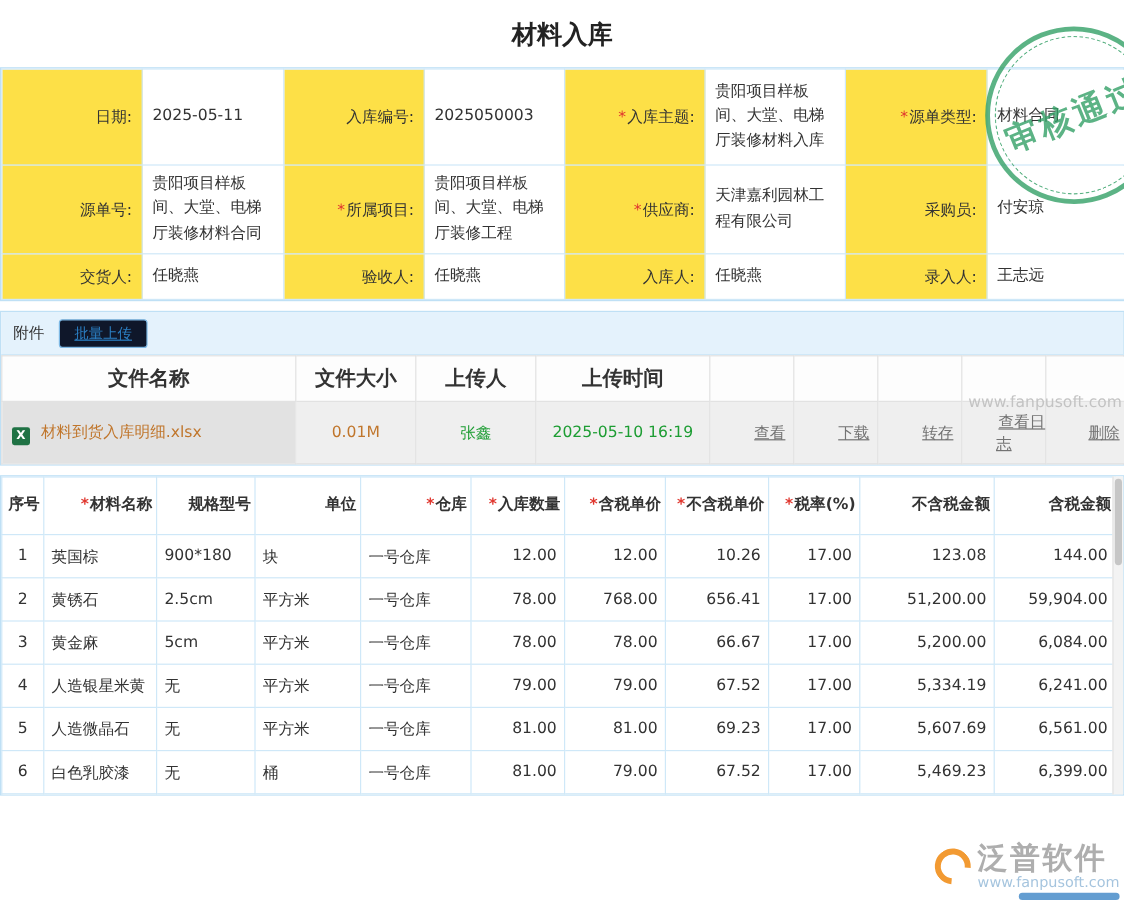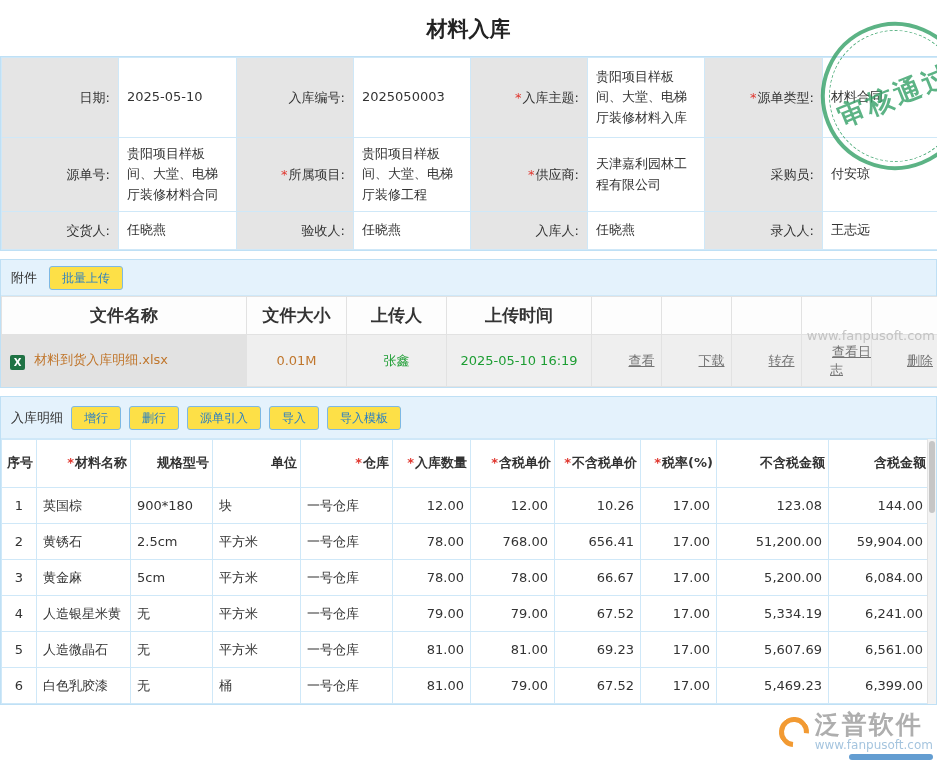--- a/index.html
+++ b/index.html
@@ -11,31 +11,31 @@
   .page-title { text-align:center; font-size:21px; font-weight:bold; color:#222; padding:15px 0 13px; }
 
   .section { border:1px solid #bfe0f5; margin:0 0 8px 0; }
   .section-bar { background:#e4f2fc; border-bottom:1px solid #cfe8f8; color:#333; }
 
   table { border-collapse:collapse; width:100%; table-layout:fixed; }
 
   
   .basic-bar { height:29px; line-height:28px; padding-left:10px; font-size:13px; }
   .form-table td { border:1px solid #cfe8f8; vertical-align:middle; font-size:13px; }
-  .form-table .lbl { background:#e5e5e5; text-align:right; padding:4px 8px 4px 4px; }
+  .form-table .lbl { background:#fde047; text-align:right; padding:4px 8px 4px 4px; }
   .form-table .val { background:#fff; padding:4px 8px; line-height:1.55; word-break:break-all; }
   .req { color:#e0372f; margin-right:1px; }
   tr.r1 td { height:80px; }
   tr.r2 td { height:74px; }
   tr.r3 td { height:38px; }
   tr.r4 td { height:42px; }
 
   
-  .btn { display:inline-block; background:#fde047; border:1px solid #7db8e4; color:#2b7fc3;
-         border-radius:3px; font-size:12px; padding:3px 12px; line-height:16px; cursor:pointer; white-space:nowrap; }
+  .btn { display:inline-block; background:#0f172a; border:1px solid #7db8e4; color:#2b7fc3;
+         border-radius:3px; font-size:12px; padding:3px 12px; line-height:16px; cursor:pointer; white-space:nowrap;text-decoration:underline; }
 
   
   .attach-bar { display:flex; align-items:center; gap:12px; height:36px; padding:0 10px; }
   .attach-table th { border:1px solid #e2e2e2; height:38px; background:#fdfdfd; font-size:17px; font-weight:bold; text-align:center; }
   .attach-table td { border:1px solid #e2e2e2; height:52px; background:#efefef; text-align:center; font-size:13px; }
   .attach-table td.file-cell { background:#e2e2e2; text-align:left; padding-left:8px; white-space:nowrap; overflow:hidden; }
   .excel-icon { display:inline-block; width:15px; height:15px; background:#1f7244; color:#fff; font-size:10px;
                 font-weight:bold; text-align:center; line-height:15px; border-radius:2px; margin-right:5px; vertical-align:-2px; }
   .file-link { color:#c0762c; text-decoration:none; cursor:pointer; }
   .orange-text { color:#c0762c; }
@@ -56,21 +56,21 @@
   
   .stamp { position:absolute; top:22px; right:-32px; width:148px; height:148px; transform:rotate(-22deg);
            opacity:.78; z-index:60; pointer-events:none; }
   .stamp-ring { position:absolute; inset:0; border:4px solid #2f9e63; border-radius:50%; }
   .stamp::after { content:""; position:absolute; inset:8px; border:1px dashed #2f9e63; border-radius:50%; }
   .stamp-text { position:absolute; top:50%; left:50%; transform:translate(-50%,-50%); font-size:27px; font-weight:bold;
                 color:#2f9e63; letter-spacing:3px; white-space:nowrap; }
 
   
   .wm-mid { position:absolute; top:328px; right:2px; color:#c3c3c3; font-size:13px; z-index:5; pointer-events:none; }
-  .wm-footer { position:absolute; right:4px; bottom:2px; display:flex; align-items:flex-start; gap:6px;
+  .wm-footer { position:absolute; right:4px; bottom:12px; display:flex; align-items:flex-start; gap:6px;
                opacity:.8; z-index:55; pointer-events:none; }
   .wm-logo { width:30px; height:30px; border:5px solid #ef8200; border-bottom-color:transparent;
              border-radius:50%; transform:rotate(-40deg); margin-top:6px; }
   .wm-brand { font-size:25px; font-weight:bold; color:#9a9a9a; letter-spacing:2px; line-height:1.1; }
   .wm-url { font-size:12px; color:#8fb6d6; text-align:right; }
   .wm-bar { width:84px; height:6px; background:#3d85c6; border-radius:3px; margin:2px 0 2px auto; }
 </style>
 </head>
 <body>
 
@@ -89,21 +89,21 @@
         <col style="width:117px">
         <col style="width:117px">
         <col style="width:117px">
         <col style="width:117px">
         <col style="width:118px">
         <col style="width:116px">
       </colgroup>
     <tbody>
         <tr class="r1">
       <td class="lbl"><span>日期:</span></td>
-      <td class="val">2025-05-10</td>
+      <td class="val">2025-05-11</td>
       <td class="lbl"><span>入库编号:</span></td>
       <td class="val">2025050003</td>
       <td class="lbl"><span class="req">*</span><span>入库主题:</span></td>
       <td class="val">贵阳项目样板间、大堂、电梯厅装修材料入库</td>
       <td class="lbl"><span class="req">*</span><span>源单类型:</span></td>
       <td class="val">材料合同</td>
     </tr>
     <tr class="r2">
       <td class="lbl"><span>源单号:</span></td>
       <td class="val">贵阳项目样板间、大堂、电梯厅装修材料合同</td>
@@ -169,28 +169,20 @@
       <td><a class="alink">下载</a></td>
       <td><a class="alink">转存</a></td>
       <td><a class="alink">查看日志</a></td>
       <td><a class="alink">删除</a></td>
     </tr>
   </tbody>
     </table>
 </div>
 
 <div class="section" style="margin-bottom:0;">
-  <div class="section-bar detail-bar">
-    <span>入库明细</span>
-    <span class="btn">增行</span>
-    <span class="btn">删行</span>
-    <span class="btn">源单引入</span>
-    <span class="btn">导入</span>
-    <span class="btn">导入模板</span>
-  </div>
   <div class="detail-wrap">
     <table class="detail-table">
       <colgroup>
           <col style="width:35px">
           <col style="width:94px">
           <col style="width:82px">
           <col style="width:88px">
           <col style="width:92px">
           <col style="width:78px">
           <col style="width:84px">

